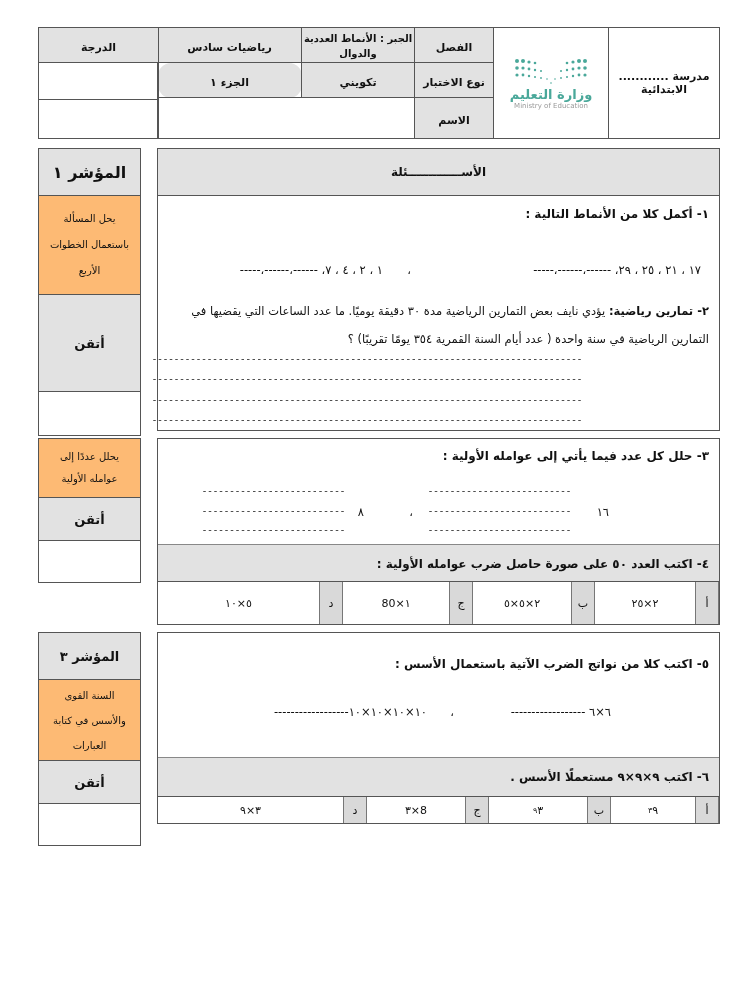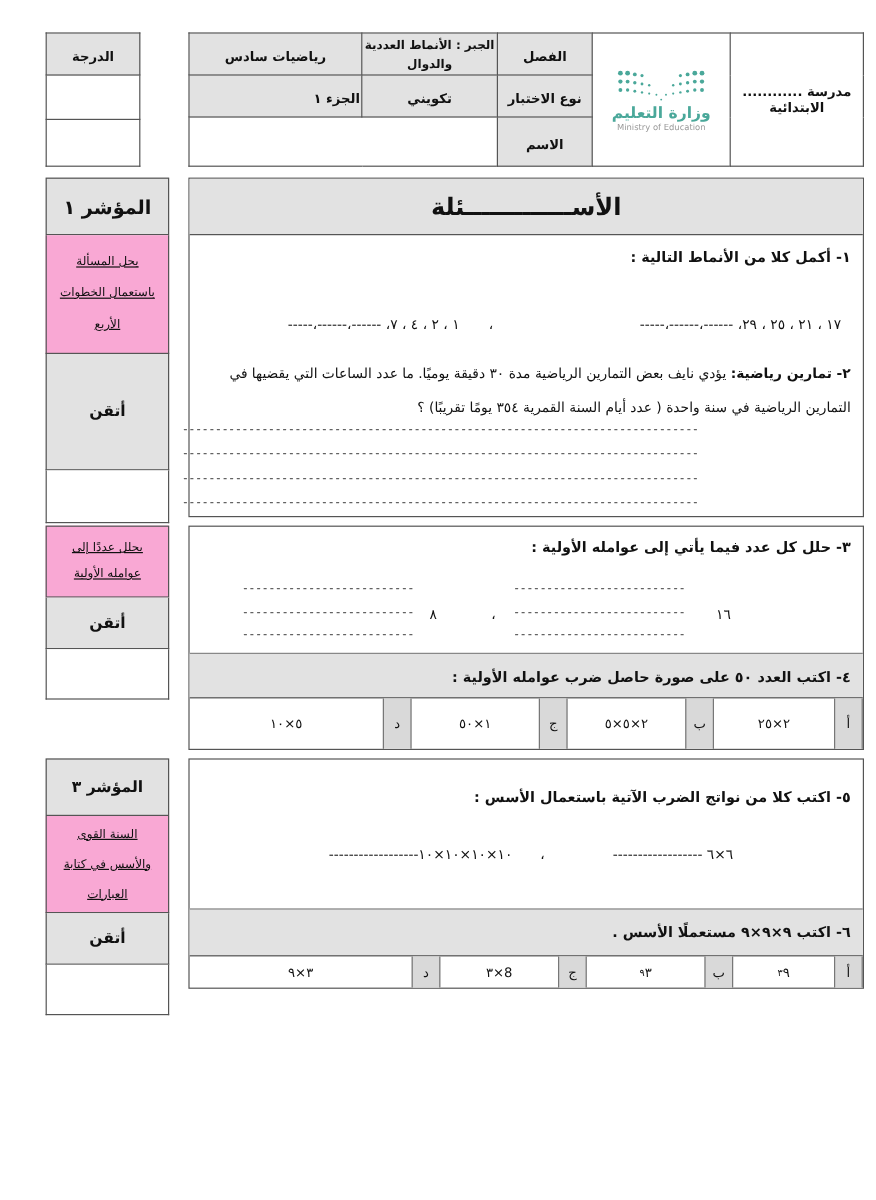--- a/index.html
+++ b/index.html
@@ -2,32 +2,32 @@
 <html><head>
 <meta charset="utf-8">
 <style>
   html, body { margin:0; padding:0; background:#ffffff; }
   body { width:730px; height:1000px; position:relative; overflow:hidden;
          font-family:"DejaVu Sans", sans-serif; color:#111; direction:rtl; }
   .abs { position:absolute; box-sizing:border-box; }
   table { border-collapse:collapse; }
   .b { border:1.5px solid #555; }
   .gray { background:#e2e2e2; }
-  .light { background:#f9a8d4;text-decoration:underline; }
+  .light { background:#fdba74; }
   .ctr { display:flex; align-items:center; justify-content:center; text-align:center; }
   .bold { font-weight:bold; }
   .sm { font-size:11px; }
   .xs { font-size:10px; }
   .dash { font-family:"DejaVu Sans Mono", monospace; font-size:10px; letter-spacing:-0.5px; color:#333; white-space:nowrap; }
   .q { font-size:12px; font-weight:bold; }
   .txt { font-size:11.5px; }
 
   
   #hdr { left:157px; top:27px; width:563px; height:112px; }
-  #grade { left:38px; top:27px; width:79px; height:112px; }
+  #grade { left:38px; top:27px; width:121px; height:112px; }
 
   
   .ind { left:38px; width:103px; }
   .ind .cell { border:1.5px solid #555; border-top:none; }
   .ind .cell:first-child { border-top:1.5px solid #555; }
 
   .sec { left:157px; width:563px; border:1.5px solid #555; }
   .opts { display:flex; direction:rtl; height:100%; }
   .opts .lt { width:22px; background:#d9d9d9; border-left:1px solid #777; border-right:1px solid #777; font-size:11px; }
   .opts .val { flex:1; font-size:11px; }
@@ -87,21 +87,21 @@
           <div style="font-size:7px;color:#999;direction:ltr;">Ministry of Education</div>
         </div>
       </td>
       <td class="b gray ctr-cell" style="width:76px;text-align:center;"><span class="sm bold">الفصل</span></td>
       <td class="b gray" style="width:110px;text-align:center;line-height:13px;"><span class="xs bold">الجبر : الأنماط العددية والدوال</span></td>
       <td class="b gray" style="text-align:center;"><span class="sm bold">رياضيات سادس</span></td>
     </tr>
     <tr style="height:35px;">
       <td class="b gray" style="text-align:center;"><span class="sm bold">نوع الاختبار</span></td>
       <td class="b gray" style="text-align:center;"><span class="sm bold">تكويني</span></td>
-      <td class="b gray" style="text-align:right;"><span class="sm bold">الجزء ١</span></td>
+      <td class="b gray" style="text-align:center;border-radius:13px;"><span class="sm bold">الجزء ١</span></td>
     </tr>
     <tr>
       <td class="b gray" style="text-align:center;"><span class="sm bold">الاسم</span></td>
       <td colspan="2" class="b" style="background:#fff;"></td>
     </tr>
   </tbody>
     </table>
 </div>
 
 <div class="abs" id="grade">
@@ -121,21 +121,21 @@
 </div>
 
 <div class="abs ind" style="top:148px;height:283px;">
   <div class="cell gray ctr bold" style="height:46px;font-size:16px;">المؤشر ١</div>
   <div class="cell light ctr xs" style="height:98px;line-height:26px;padding:0 6px;">يحل المسألة باستعمال الخطوات الأربع</div>
   <div class="cell gray ctr bold" style="height:96px;font-size:13px;">أتقن</div>
   <div class="cell" style="height:43px;background:#fff;"></div>
 </div>
 
 <div class="abs sec" style="top:148px;height:283px;">
-  <div class="gray ctr bold" style="height:46px;border-bottom:1.5px solid #555;font-size:20px;">الأســـــــــــــئلة</div>
+  <div class="gray ctr bold" style="height:46px;border-bottom:1.5px solid #555;font-size:12px;">الأســـــــــــــئلة</div>
   <div class="abs q" style="right:10px;top:58px;">١- أكمل كلا من الأنماط التالية :</div>
   <div class="abs txt" style="right:18px;top:114px;white-space:nowrap;">١٧ ، ٢١ ، ٢٥ ، ٢٩، ------،------،-----</div>
   <div class="abs txt" style="right:308px;top:114px;">،</div>
   <div class="abs txt" style="right:336px;top:114px;white-space:nowrap;">١ ، ٢ ، ٤ ، ٧، ------،------،-----</div>
 
   <div class="abs" style="right:10px;left:8px;top:148px;font-size:11.5px;line-height:28px;">
     <span class="bold">٢- تمارين رياضية:</span>
     <span>يؤدي نايف بعض التمارين الرياضية مدة ٣٠ دقيقة يوميًا. ما عدد الساعات التي يقضيها في التمارين الرياضية في سنة واحدة ( عدد أيام السنة القمرية ٣٥٤ يومًا تقريبًا) ؟</span>
   </div>
   <div class="abs dash" style="right:137px;top:204px;">------------------------------------------------------------------------------</div>
@@ -165,21 +165,21 @@
   <div class="abs gray" style="left:0;right:0;top:105px;height:38px;border-top:1.5px solid #888;border-bottom:1.5px solid #555;text-align:center;">
     <div class="abs q" style="right:10px;top:12px;">٤- اكتب العدد ٥٠ على صورة حاصل ضرب عوامله الأولية  :</div>
   </div>
   <div class="abs" style="left:0;right:0;top:143px;bottom:0;">
     <div class="opts">
       <div class="lt ctr">أ</div>
       <div class="val ctr" style="flex:0 0 100px;">٢×٢٥</div>
       <div class="lt ctr">ب</div>
       <div class="val ctr" style="flex:0 0 98px;">٢×٥×٥</div>
       <div class="lt ctr">ج</div>
-      <div class="val ctr" style="flex:0 0 106px;">١×٥٠</div>
+      <div class="val ctr" style="flex:0 0 106px;">١×80</div>
       <div class="lt ctr">د</div>
       <div class="val ctr">٥×١٠</div>
     </div>
   </div>
 </div>
 
 <div class="abs ind" style="top:632px;height:209px;">
   <div class="cell gray ctr bold" style="height:46px;font-size:13px;">المؤشر ٣</div>
   <div class="cell light ctr xs" style="height:80px;line-height:25px;padding:0 10px;">السنة القوى والأسس في كتابة العبارات</div>
   <div class="cell gray ctr bold" style="height:42px;font-size:13px;">أتقن</div>

